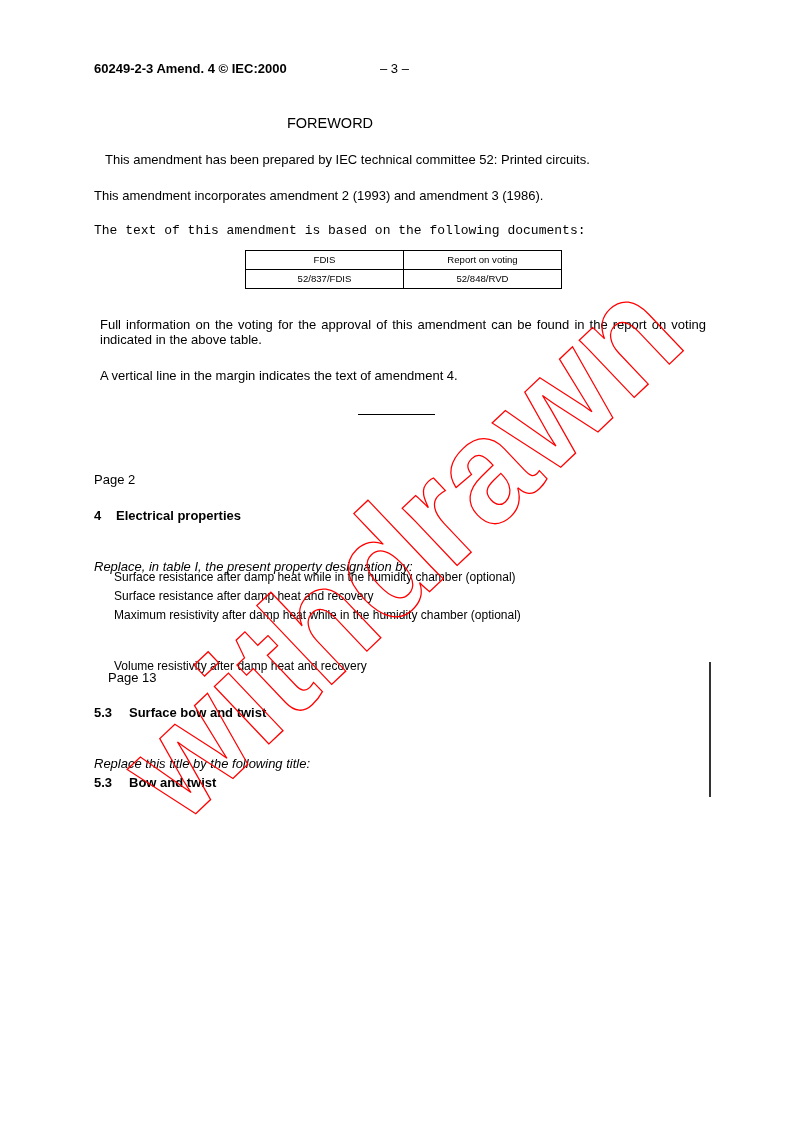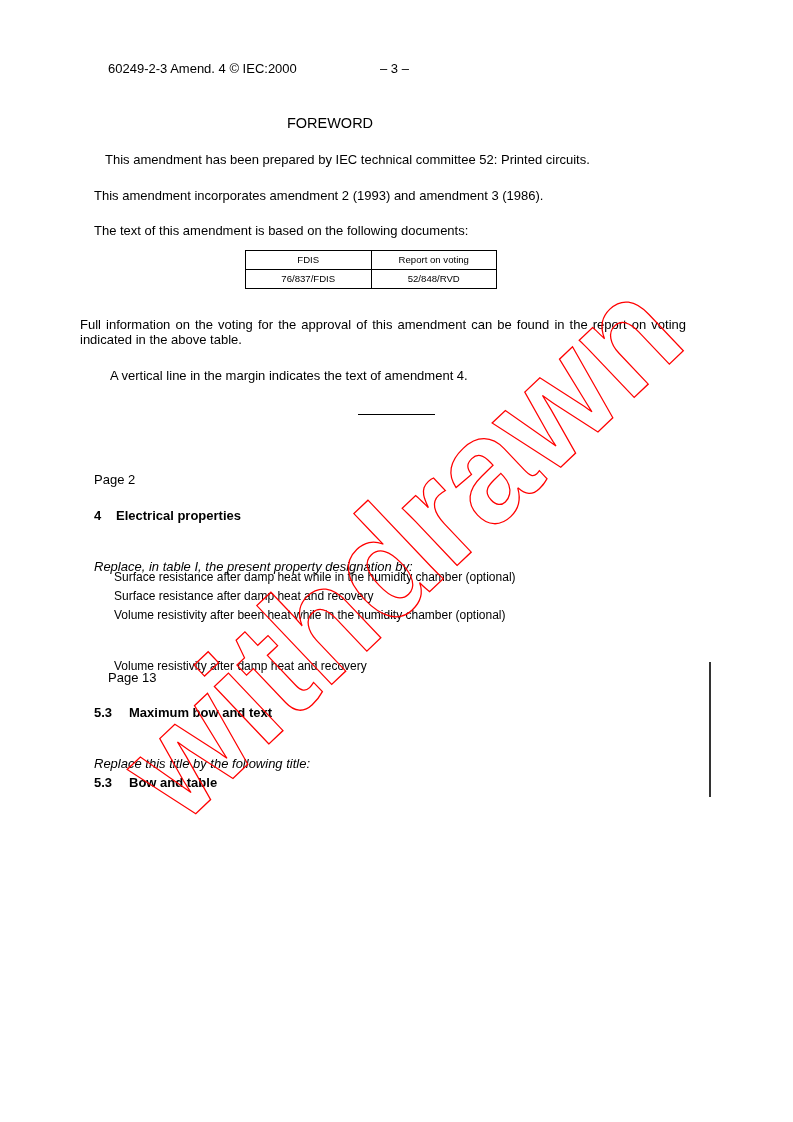--- a/index.html
+++ b/index.html
@@ -6,39 +6,39 @@
     body {
       width: 793px; height: 1122px; position: relative; overflow: hidden;
       font-family: "Liberation Sans", sans-serif; color: #000000;
     }
     .abs { position: absolute; white-space: nowrap; }
     .t13 { font-size: 13px; line-height: 15px; }
     .t10 { font-size: 12px; line-height: 12px; }
     .bold { font-weight: bold; }
     .ital { font-style: italic; margin-top: 16px; }
 
-    #header-left { left: 108px; top: 61px; }
+    #header-left { left: 94px; top: 61px; font-weight: bold; }
     #header-page { left: 380px; top: 61px; }
     #title { left: 0; width: 660px; top: 115px; text-align: center; font-size: 14.5px; line-height: 17px; }
 
     #p1 { left: 94px; top: 152px; margin-left: 11px; }
     #p2 { left: 94px; top: 188px; }
-    #p3 { left: 94px; top: 223px; }
+    #p3 { left: 94px; top: 223px; font-family: Liberation Mono, monospace; }
 
     #doc-table {
-      position: absolute; left: 245px; top: 250px; width: 252px;
+      position: absolute; left: 245px; top: 250px; width: 317px;
       border-collapse: collapse; font-size: 9.6px; line-height: 12px;
     }
     #doc-table td {
       border: 1px solid #000; text-align: center; height: 18px; padding: 0;
       width: 50%;
     }
 
-    #p4 { left: 80px; top: 317px; width: 606px; white-space: normal; text-align: justify; text-align-last: left; }
-    #p5 { left: 110px; top: 368px; }
+    #p4 { left: 100px; top: 317px; width: 606px; white-space: normal; text-align: justify; text-align-last: left; }
+    #p5 { left: 100px; top: 368px; }
     #rule { position: absolute; left: 358px; top: 414px; width: 77px; height: 0; border-top: 1px solid #000; }
 
     #page9 { left: 94px; top: 472px; }
     #sec4 { left: 94px; top: 508px; }
     #sec4 .num { display: inline-block; width: 22px; }
     #replace1 { left: 94px; top: 543px; }
     .list { left: 114px; }
     #li0 { top: 571px; }
     #li1 { top: 590px; }
     #li2 { top: 609px; }
@@ -69,46 +69,46 @@
 <div class="abs t13" id="p2">This amendment incorporates amendment 2 (1993) and amendment 3 (1986).</div>
 <div class="abs t13" id="p3">The text of this amendment is based on the following documents:</div>
 
 <table id="doc-table">
   <tbody>
       <tr>
     <td>FDIS</td>
     <td>Report on voting</td>
   </tr>
   <tr>
-    <td>76/837/FDIS</td>
+    <td>52/837/FDIS</td>
     <td>52/848/RVD</td>
   </tr>
 </tbody>
   </table>
 
 <div class="abs t13" id="p4">Full information on the voting for the approval of this amendment can be found in the report on voting indicated in the above table.</div>
 <div class="abs t13" id="p5">A vertical line in the margin indicates the text of amendment 4.</div>
 <div id="rule"></div>
 
 <div class="abs t13" id="page9">Page 2</div>
 <div class="abs t13 bold" id="sec4">
   <span class="num">4</span><span>Electrical properties</span>
 </div>
 <div class="abs t13 ital" id="replace1">Replace, in table I, the present property designation by:</div>
 <div class="abs t10 list" id="li0">Surface resistance after damp heat while in the humidity chamber (optional)</div>
 <div class="abs t10 list" id="li1">Surface resistance after damp heat and recovery</div>
-<div class="abs t10 list" id="li2">Volume resistivity after been heat while in the humidity chamber (optional)</div>
+<div class="abs t10 list" id="li2">Maximum resistivity after damp heat while in the humidity chamber (optional)</div>
 <div class="abs t10 list" id="li3">Volume resistivity after damp heat and recovery</div>
 
 <div class="abs t13" id="page13">Page 13</div>
 <div class="abs t13 bold" id="sec53a">
-  <span class="num">5.3</span><span>Maximum bow and text</span>
+  <span class="num">5.3</span><span>Surface bow and twist</span>
 </div>
 <div class="abs t13 ital" id="replace2">Replace this title by the following title:</div>
 <div class="abs t13 bold" id="sec53b">
-  <span class="num">5.3</span><span>Bow and table</span>
+  <span class="num">5.3</span><span>Bow and twist</span>
 </div>
 
 <div id="margin-bar"></div>
 
 <svg id="watermark" width="793" height="1122" viewBox="0 0 793 1122">
   <text x="400" y="548" transform="rotate(-43.5 400 548)" text-anchor="middle" dominant-baseline="central" font-family="Liberation Sans, sans-serif" font-weight="bold" font-size="150" textLength="700" lengthAdjust="spacingAndGlyphs" fill="none" stroke="#ff0000" stroke-width="1.3">withdrawn</text>
 </svg>
 
 </body></html>

